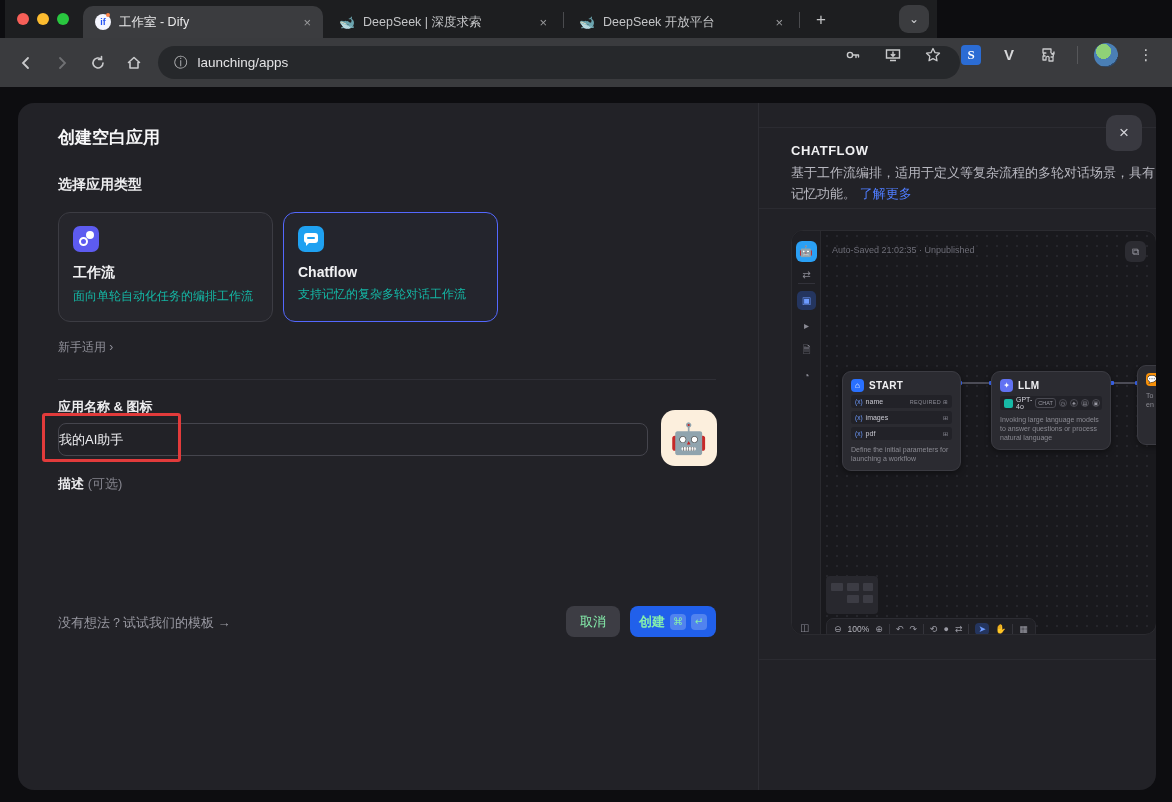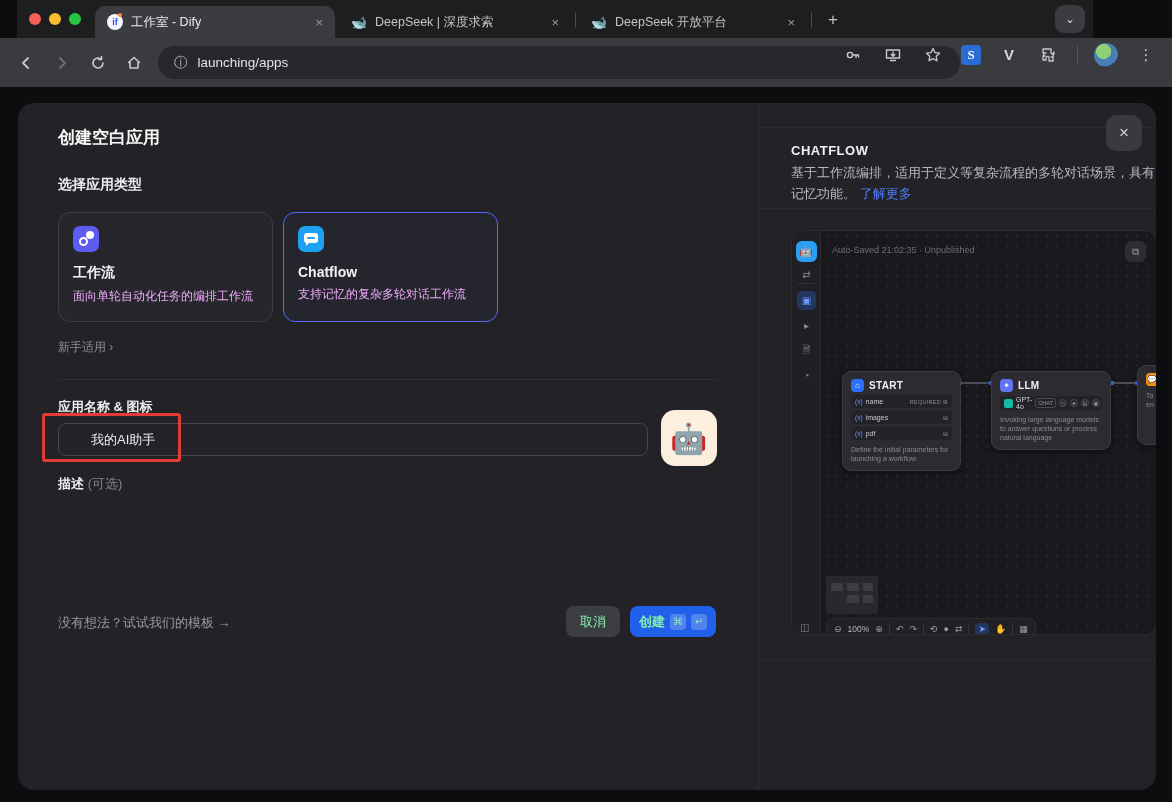--- a/index.html
+++ b/index.html
@@ -1,21 +1,21 @@
 <!DOCTYPE html>
 <html><head>
 <meta charset="utf-8">
 <style>
   * { margin:0; padding:0; box-sizing:border-box; }
   html,body { width:1172px; height:802px; background:#0d0d10; overflow:hidden;
     font-family:"Liberation Sans","DejaVu Sans",sans-serif; }
 
   
   #chrome { position:absolute; top:0; left:0; width:1172px; height:87px; }
-  #tabstrip { position:absolute; top:0; left:17px; width:1076px; height:38px; background:#1d1e20; }
+  #tabstrip { position:absolute; top:0; left:5px; width:932px; height:38px; background:#1d1e20; }
   .traffic { position:absolute; top:13px; width:12px; height:12px; border-radius:50%; }
   .tab { position:absolute; top:6px; height:32px; display:flex; align-items:center; gap:8px;
     padding:0 10px 0 12px; color:#c3c4c6; font-size:12.5px; }
   .tab.active { background:#3b3c3f; border-radius:10px 10px 0 0; color:#e9e9ea; }
   .tab .fav { width:16px; height:16px; border-radius:50%; flex:none; display:flex; align-items:center; justify-content:center; }
   .fav-dify { background:#f5f6ff; color:#2251f3; font-size:9px; font-weight:bold; position:relative; }
   .fav-dify i { position:absolute; top:-1px; right:1px; width:4px; height:4px; background:#ff8447; border-radius:50%; }
   .fav-ds { background:transparent; color:#eef2ff; font-size:13px; }
   .tab .title { white-space:nowrap; overflow:hidden; flex:1; }
   .tab .x { color:#9a9b9d; font-size:13px; padding:0 2px; }
@@ -53,27 +53,27 @@
   .card.sel { border:1px solid #5468fe; background:#24252d; }
   .cicon { width:26px; height:26px; border-radius:7px; position:relative; }
   .cicon.wf { background:#5d5bf0; }
   .cicon.cf { background:#1fa1f1; }
   .wf-dot1 { position:absolute; left:6px; top:11px; width:9px; height:9px; border:2px solid #fff; border-radius:50%; }
   .wf-dot2 { position:absolute; right:5px; top:5px; width:8px; height:8px; background:#fff; border-radius:50%; }
   .cf-bub { position:absolute; left:6px; top:7px; width:14px; height:10px; background:#fff; border-radius:3px; }
   .cf-bub:after { content:""; position:absolute; left:2px; bottom:-3px; border:3px solid transparent; border-top-color:#fff; border-left-color:#fff; }
   .cf-line { position:absolute; left:9px; top:11px; width:8px; height:2px; background:#1fa1f1; border-radius:1px; }
   .ctitle { margin-top:12px; font-size:14px; font-weight:bold; color:#f2f2f4; }
-  .cdesc { margin-top:6px; font-size:12px; color:#f0abfc;font-family:Liberation Mono, monospace; }
+  .cdesc { margin-top:6px; font-size:12px; color:#14b8a6;font-family:Liberation Mono, monospace; }
 
   .linkrow { position:absolute; left:40px; top:236px; font-size:12px; color:#8f8f98; }
   .divider { position:absolute; left:40px; width:658px; height:1px; background:#2f2f36; }
 
   #nameinput { position:absolute; left:40px; top:320px; width:590px; height:33px; background:#222227;
-    border:1px solid #45454d; border-radius:8px; color:#ededf0; font-size:13px; padding:0 32px;
+    border:1px solid #45454d; border-radius:8px; color:#ededf0; font-size:13px; padding:0 0;
     font-family:"Liberation Sans","DejaVu Sans",sans-serif; outline:none; }
   #emojitile { position:absolute; left:643px; top:307px; width:56px; height:56px; background:#fcefdd;
     border-radius:14px; display:flex; align-items:center; justify-content:center; font-size:30px; }
   #redbox { position:absolute; left:24px; top:310px; width:139px; height:49px; border:3px solid #e23b3b;
     border-radius:3px; z-index:30; }
 
   .desclabel { position:absolute; left:40px; top:372px; font-size:13px; }
   .desclabel b { color:#ededef; font-weight:bold; }
   .desclabel span { color:#86868f; font-weight:normal; }
   #descarea { position:absolute; left:40px; top:396px; width:658px; height:78px; background:#25252b;

